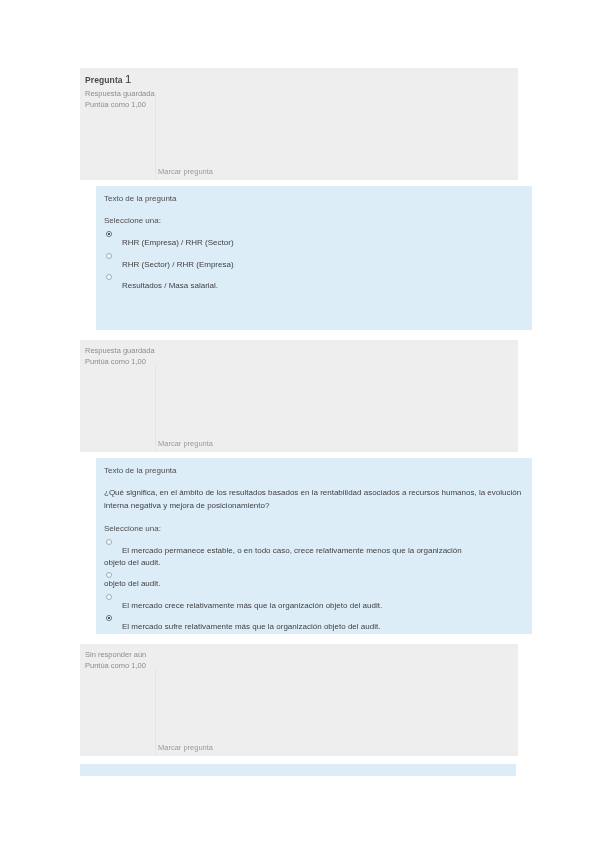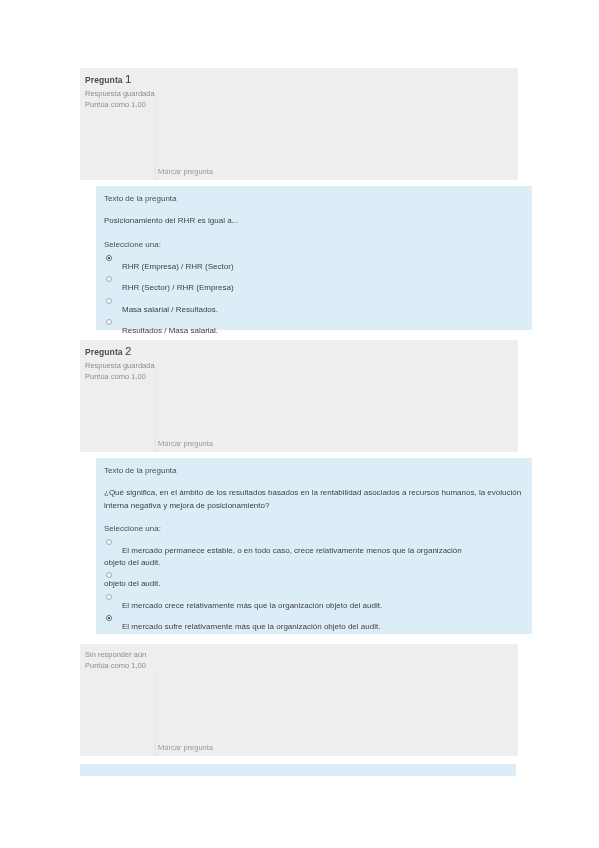--- a/index.html
+++ b/index.html
@@ -174,48 +174,39 @@
         <span class="qnum">1</span>
       </p>
       <p class="q-state">Respuesta guardada</p>
       <p class="q-grade">Puntúa como 1,00</p>
       <div class="q-flag">Marcar pregunta</div>
     </div>
   </div>
 
   <div class="cbox" style="top:186px; height:144px;">
     <p class="c-label">Texto de la pregunta</p>
-    <p class="c-qtext">Posicionamiento del RHR es igual a...</p>
     <p class="c-select">Seleccione una:</p>
 
     <div class="opt">
       <span class="radio checked"></span>
       <span class="opt-text">RHR (Empresa) / RHR (Sector)</span>
     </div>
     <div class="opt">
       <span class="radio"></span>
       <span class="opt-text">RHR (Sector) / RHR (Empresa)</span>
-    </div>
-    <div class="opt">
-      <span class="radio"></span>
-      <span class="opt-text">Masa salarial / Resultados.</span>
     </div>
     <div class="opt">
       <span class="radio"></span>
       <span class="opt-text">Resultados / Masa salarial.</span>
     </div>
   </div>
 
   <div class="qbox" style="top:340px; height:112px;">
     <div class="qbox-inner">
       <div class="qbox-divider"></div>
-      <p class="q-title">
-        <span>Pregunta</span>
-        <span class="qnum">2</span>
-      </p>
       <p class="q-state">Respuesta guardada</p>
       <p class="q-grade">Puntúa como 1,00</p>
       <div class="q-flag">Marcar pregunta</div>
     </div>
   </div>
 
   <div class="cbox" style="top:458px; height:176px;">
     <p class="c-label">Texto de la pregunta</p>
     <p class="c-qtext">¿Qué significa, en el ámbito de los resultados basados en la rentabilidad asociados a recursos humanos, la evolución interna negativa y mejora de posicionamiento?</p>
     <p class="c-select">Seleccione una:</p>

